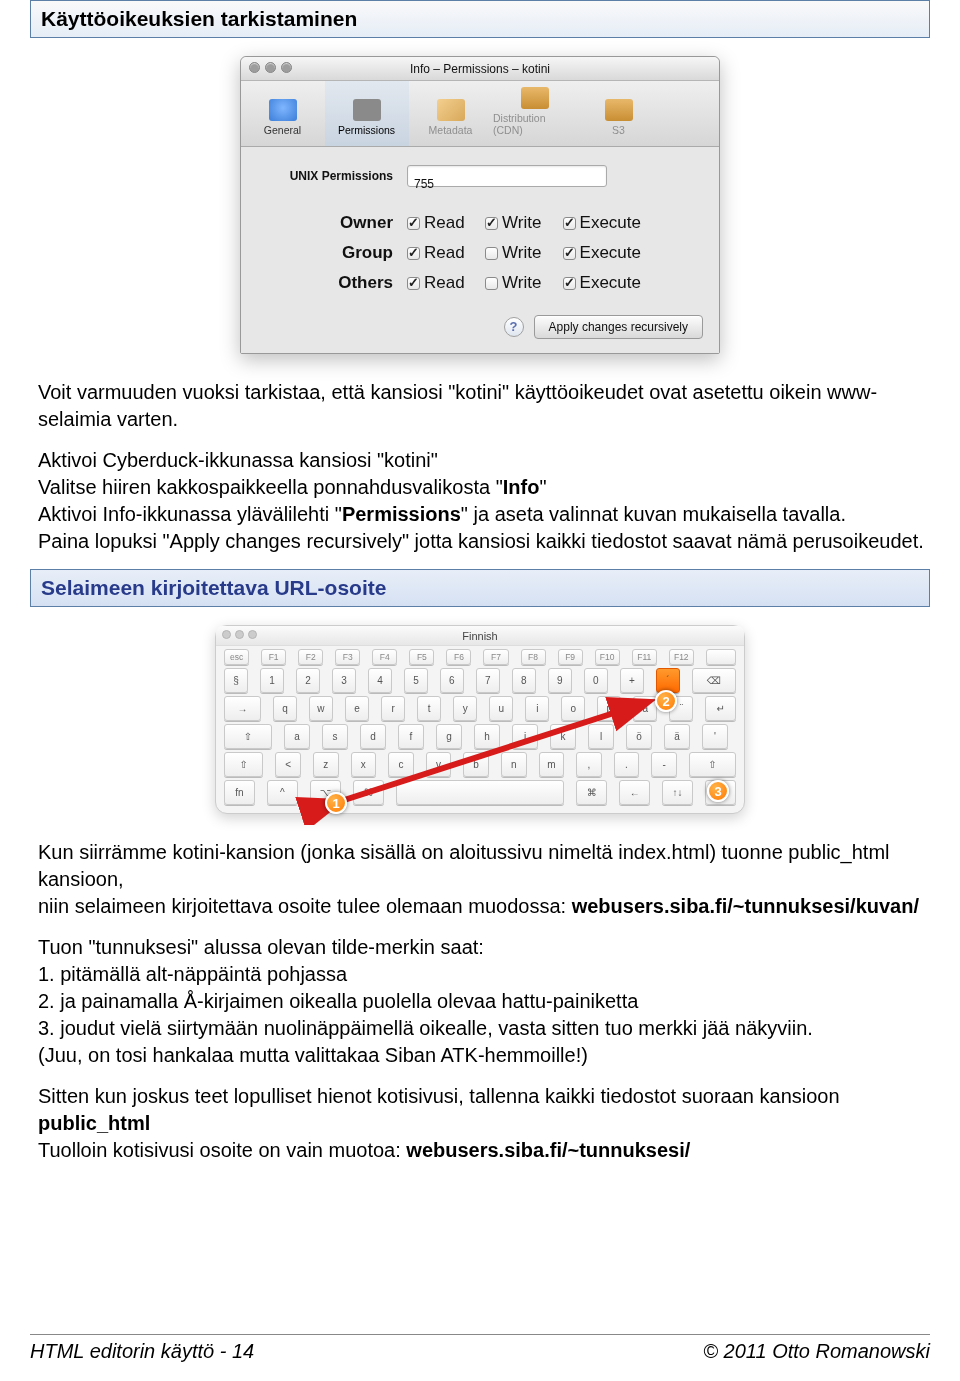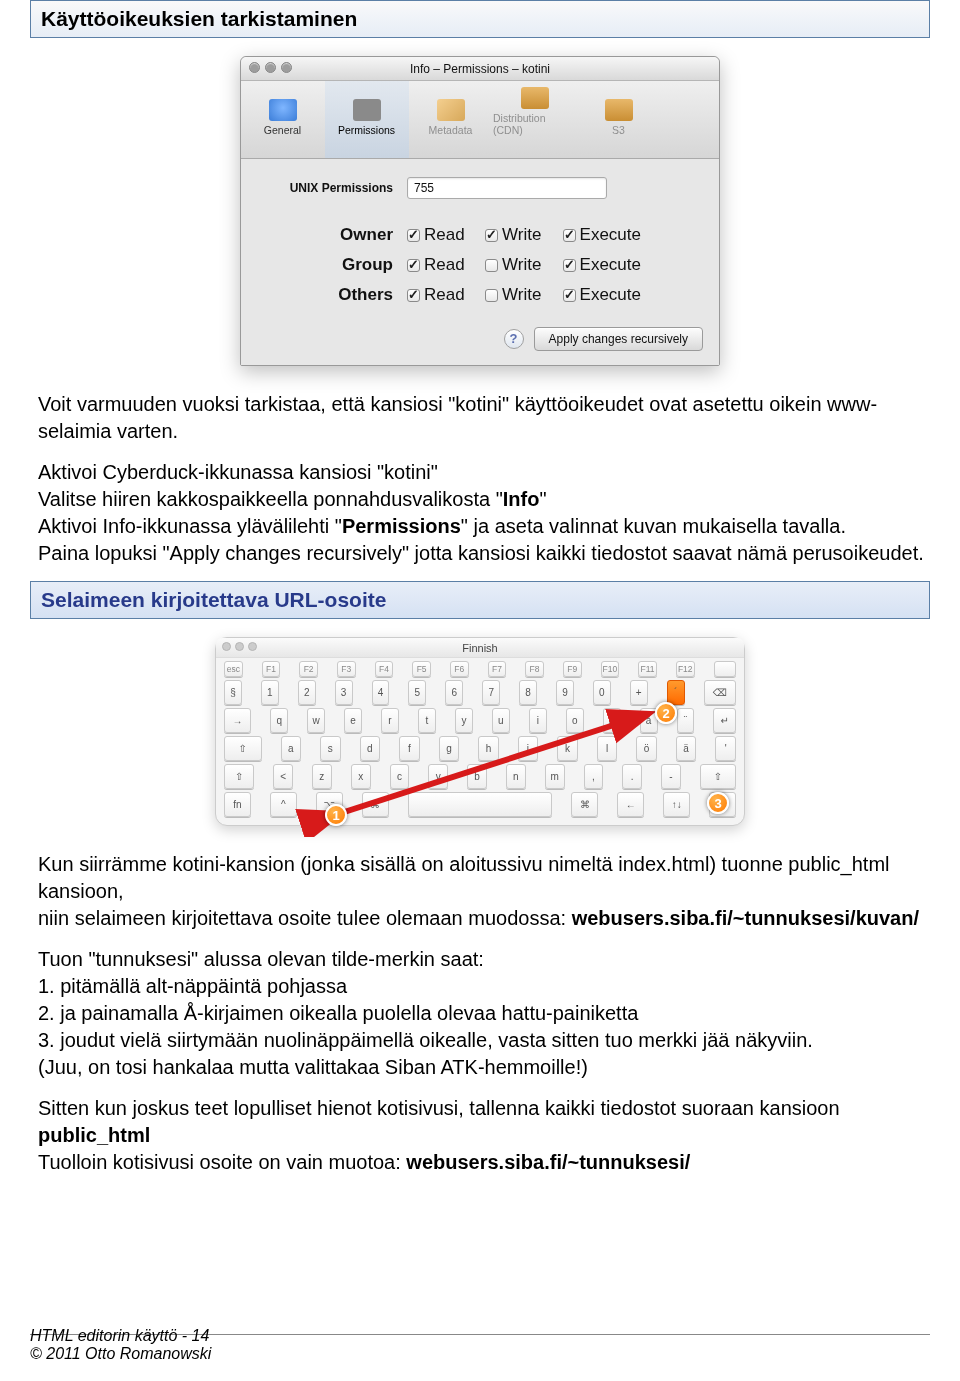--- a/index.html
+++ b/index.html
@@ -48,31 +48,31 @@
   }
   .mac-traffic { position:absolute; left:8px; top:5px; display:flex; gap:5px; }
   .mac-dot { width:11px; height:11px; border-radius:50%; background:#9d9d9d; border:1px solid #888; box-shadow: inset 0 1px 1px rgba(255,255,255,.6); }
   .mac-toolbar {
     display:flex;
     background: linear-gradient(to bottom,#efefef,#d6d6d6);
     border-bottom: 1px solid #aaa;
   }
   .mac-tab {
     display:flex; flex-direction:column; align-items:center; justify-content:flex-end;
-    width: 84px; padding: 6px 0 22px 0;
+    width: 84px; padding: 6px 0 10px 0;
     font-size: 10.5px; color:#333;
     border-right:1px solid rgba(0,0,0,0);
   }
   .mac-tab.sel { background: linear-gradient(to bottom,#e2e8ef,#c9d4e1); color:#000; }
   .mac-tab.dim { color:#8f8f8f; }
   .mac-tab .ic { width:28px; height:22px; margin-bottom:3px; border-radius:3px; }
   .mac-body { padding: 18px 16px 14px 16px; background:#e7e7e7; }
   .perm-row { display:flex; align-items:center; margin-bottom:26px; }
   .perm-label { width:150px; text-align:right; padding-right:14px; font-weight:bold; font-size:12px; }
-  .perm-field { width:200px; height:22px; border:1px solid #aaa; border-radius:3px; background:#fff; padding:0 6px; font-size:12px; line-height:20px; box-shadow: inset 0 1px 2px rgba(0,0,0,.1); }
+  .perm-field { width:200px; height:22px; border:1px solid #aaa; border-radius:3px; background:#fff; padding:8px 6px; font-size:12px; line-height:20px; box-shadow: inset 0 1px 2px rgba(0,0,0,.1); }
   .perm-grid { display:grid; grid-template-columns: 150px 78px 78px 78px; row-gap:10px; font-size:17px; }
   .perm-grid .rh { text-align:right; padding-right:14px; font-weight:bold; }
   .chk { display:inline-flex; align-items:center; gap:4px; }
   .chk .box { width:13px; height:13px; border:1px solid #8a8a8a; border-radius:3px; background:linear-gradient(#fff,#e8e8e8); display:inline-block; position:relative; }
   .chk .box.on::after { content:"✓"; position:absolute; left:0; top:-3px; font-size:13px; color:#222; font-weight:bold; }
   .mac-footer { display:flex; justify-content:flex-end; align-items:center; gap:10px; padding-top:22px; }
   .help-circle { width:20px; height:20px; border-radius:50%; border:1px solid #a0a0a0; background:linear-gradient(#fff,#dfe6ef); text-align:center; line-height:18px; font-size:13px; font-weight:bold; color:#5b6fb0; }
   .apply-btn { padding:4px 14px; border:1px solid #9a9a9a; border-radius:4px; background:linear-gradient(#fdfdfd,#d9d9d9); font-size:12px; box-shadow:0 1px 0 #fff inset; }
 
   
@@ -81,32 +81,32 @@
     background:#f4f4f4;
     border:1px solid #ccc;
     border-radius:12px;
     box-shadow: 0 4px 14px rgba(0,0,0,.18);
     font-family: "Lucida Grande","Helvetica Neue",Arial,sans-serif;
     padding-bottom:8px;
   }
   .kbd-title { height:20px; text-align:center; font-size:11px; color:#444; line-height:20px; border-bottom:1px solid #ddd; background:linear-gradient(#fbfbfb,#e7e7e7); border-radius:6px 6px 0 0; position:relative;}
   .kbd-traffic { position:absolute; left:6px; top:4px; display:flex; gap:4px; }
   .kbd-traffic span { width:9px; height:9px; border-radius:50%; background:#ccc; display:inline-block; border:1px solid #b5b5b5;}
-  .kbd-row { display:flex; gap:19px; padding:3px 8px 0 8px; }
+  .kbd-row { display:flex; gap:12px; padding:3px 8px 0 8px; }
   .key { border:1px solid #c9c9c9; border-radius:3px; background:linear-gradient(#fff,#eee); box-shadow:0 1px 0 #bbb; font-size:10px; color:#555; display:flex; align-items:center; justify-content:center; height:25px; }
   .key.fn { height:16px; font-size:8.5px; color:#888; }
   .kw1 { width:26px; } .kw15{width:40px;} .kw175{width:48px;} .kw125{width:33px;} .kw5{width:180px;}
   .key.orange { background:linear-gradient(#ff9a2d,#ff6a00); border-color:#e05800; }
   .marker { position:absolute; width:22px; height:22px; border-radius:50%; background:radial-gradient(circle at 35% 30%, #ffb34a, #ff7a00); border:2px solid #fff; box-shadow:0 0 4px rgba(0,0,0,.5); color:#fff; font-weight:bold; font-size:13px; display:flex; align-items:center; justify-content:center; }
   .arrow-line { position:absolute; pointer-events:none; }
 
   p { margin: 0 0 14px 8px; line-height:1.35; }
   .bold { font-weight: bold; }
   hr.footer-rule { border:none; border-top:1px solid #888; margin:0; position:absolute; left:30px; right:30px; bottom:46px; }
-  .footer { position:absolute; left:30px; right:30px; bottom:18px; display:flex; justify-content:space-between; font-style:italic; font-size:16px;flex-direction:column; }
+  .footer { position:absolute; left:30px; right:30px; bottom:18px; display:flex; justify-content:space-between; font-style:italic; font-size:20px; }
 </style>
 </head>
 <body>
 
 <div class="section-header">Käyttöoikeuksien tarkistaminen</div>
 
 <div class="mac-window">
   <div class="mac-titlebar">
     <div class="mac-traffic">
       <span class="mac-dot"></span>

